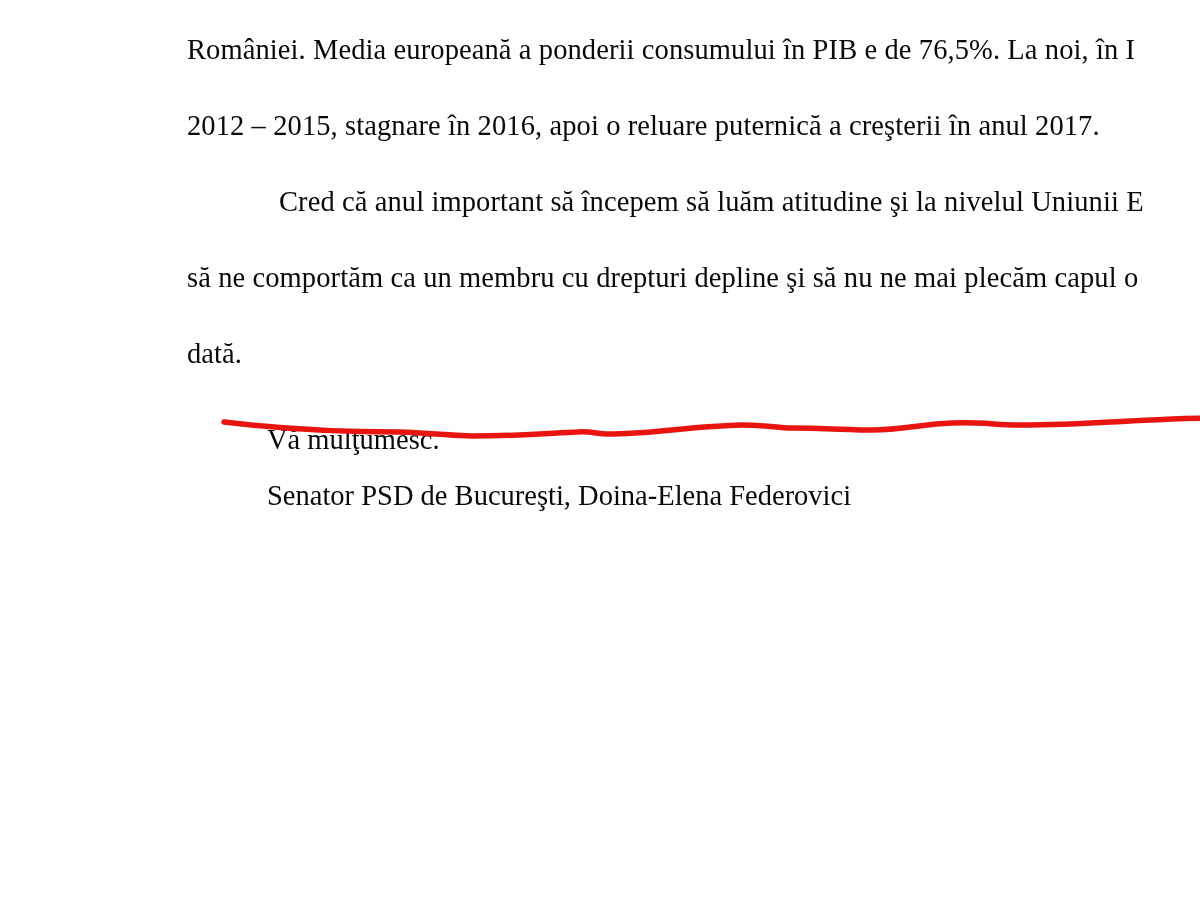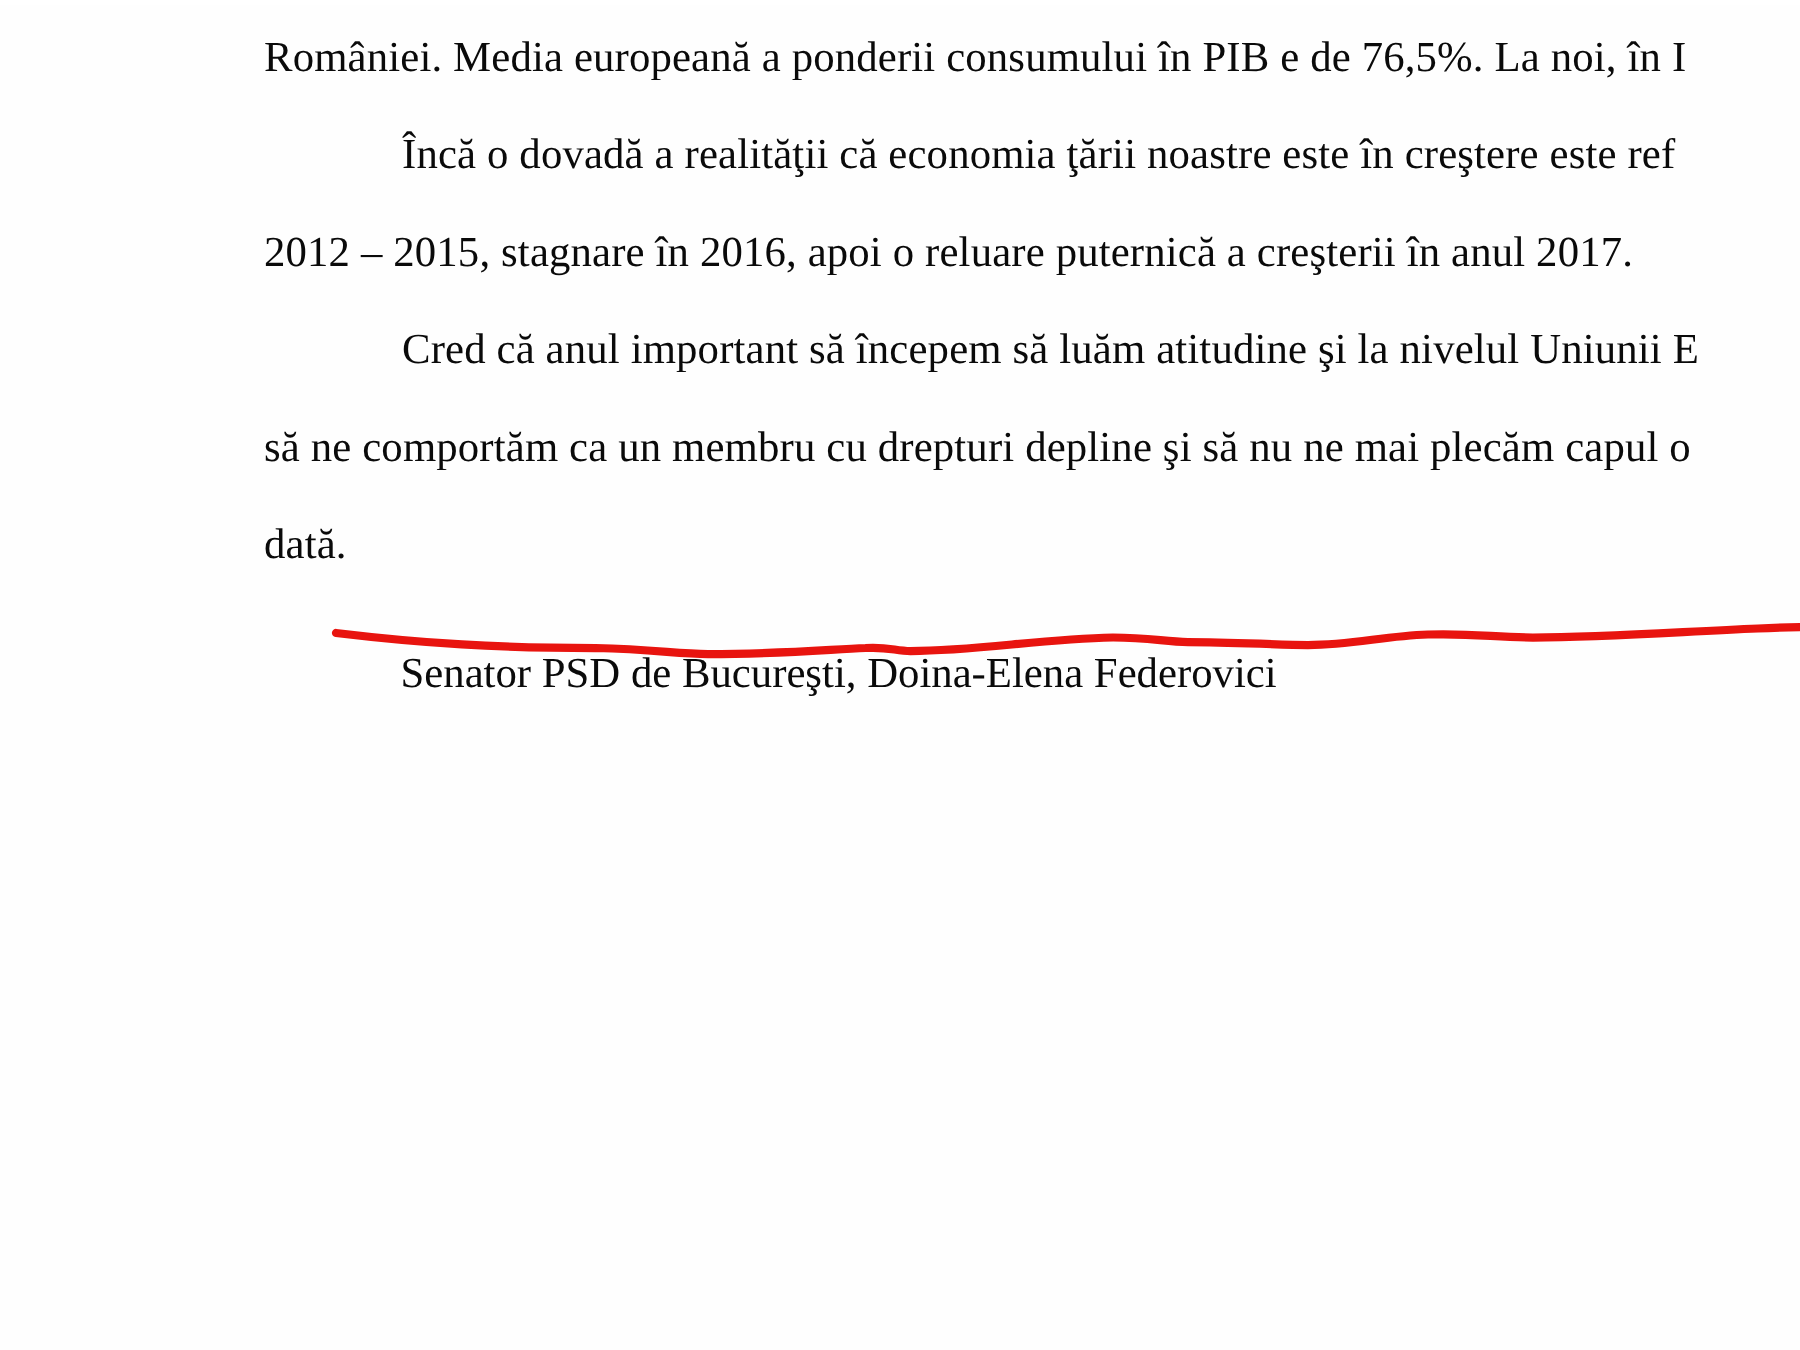--- a/index.html
+++ b/index.html
@@ -26,21 +26,21 @@
     left: 0;
     width: 1200px;
     padding-top: 6px;
   }
   .para {
     font-family: "Liberation Serif", serif;
     font-size: 28.5px;
     line-height: 64px;
     color: #0a0a0a;
     letter-spacing: 0.1px;
-    margin: 1px;
+    margin: 12px;
     padding: 0 0 0 175px;
     white-space: nowrap;
   }
   .para.indent-first {
     text-indent: 92px;
   }
   .para.continued {
     text-indent: 0;
   }
   .sign-block {
@@ -81,28 +81,28 @@
 <body>
 
 <div class="page">
 
   <div class="scan-edge-top"></div>
 
   <div class="doc-body">
 
     <p class="para continued">României. Media europeană a ponderii consumului în PIB e de 76,5%. La noi, în I</p>
 
-    <p class="para indent-first">Încă o dovadă a realităţii că economia ţării noastre este în creştere este ref</p>
     <p class="para continued">2012 – 2015, stagnare în 2016, apoi o reluare puternică a creşterii în anul 2017.</p>
 
     <p class="para indent-first">Cred că anul important să începem să luăm atitudine şi la nivelul Uniunii E</p>
     <p class="para continued">să ne comportăm ca un membru cu drepturi depline şi să nu ne mai plecăm capul o</p>
     <p class="para continued">dată.</p>
 
     <div class="sign-block">
+      <p class="sign-line">Vă mulţumesc.</p>
       <p class="sign-line">Senator PSD de Bucureşti, Doina-Elena Federovici</p>
     </div>
 
   </div>
 
   <div class="annotation-underline">
     <svg width="1000" height="40" viewBox="0 0 1000 40" xmlns="http://www.w3.org/2000/svg">
       <path d="M2,10 C60,17 110,20 175,20 C215,21 230,24 250,24 C300,24 330,21 355,20
                C370,19 375,22 385,22 C430,22 470,14 520,13 C545,13 555,16 570,16
                C600,16 630,18 650,18 C680,18 700,12 730,11 C760,10 775,13 800,13

